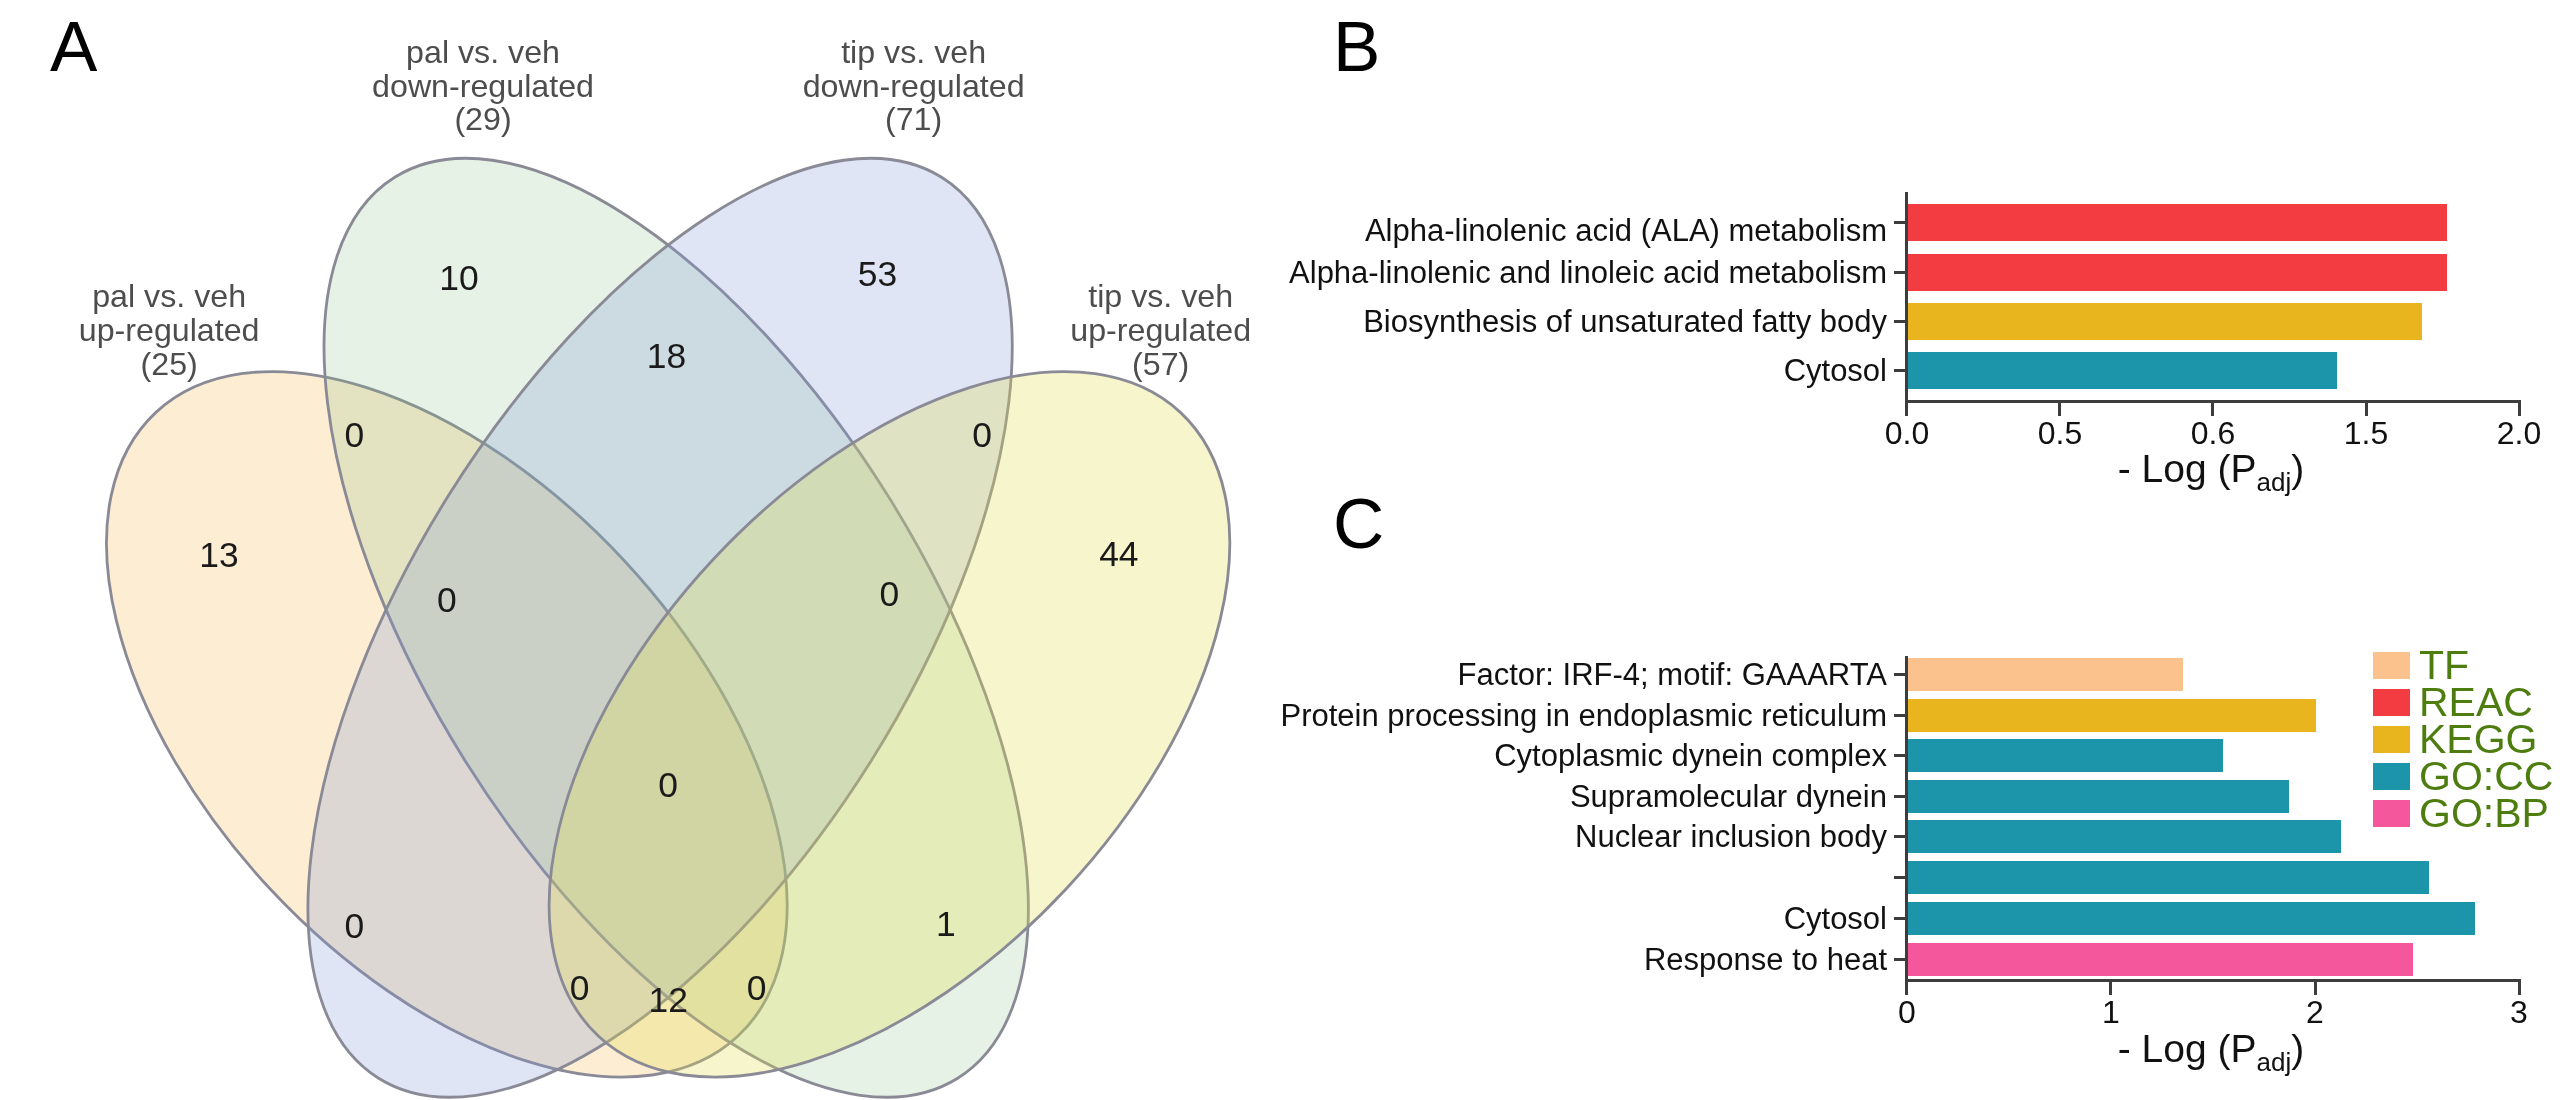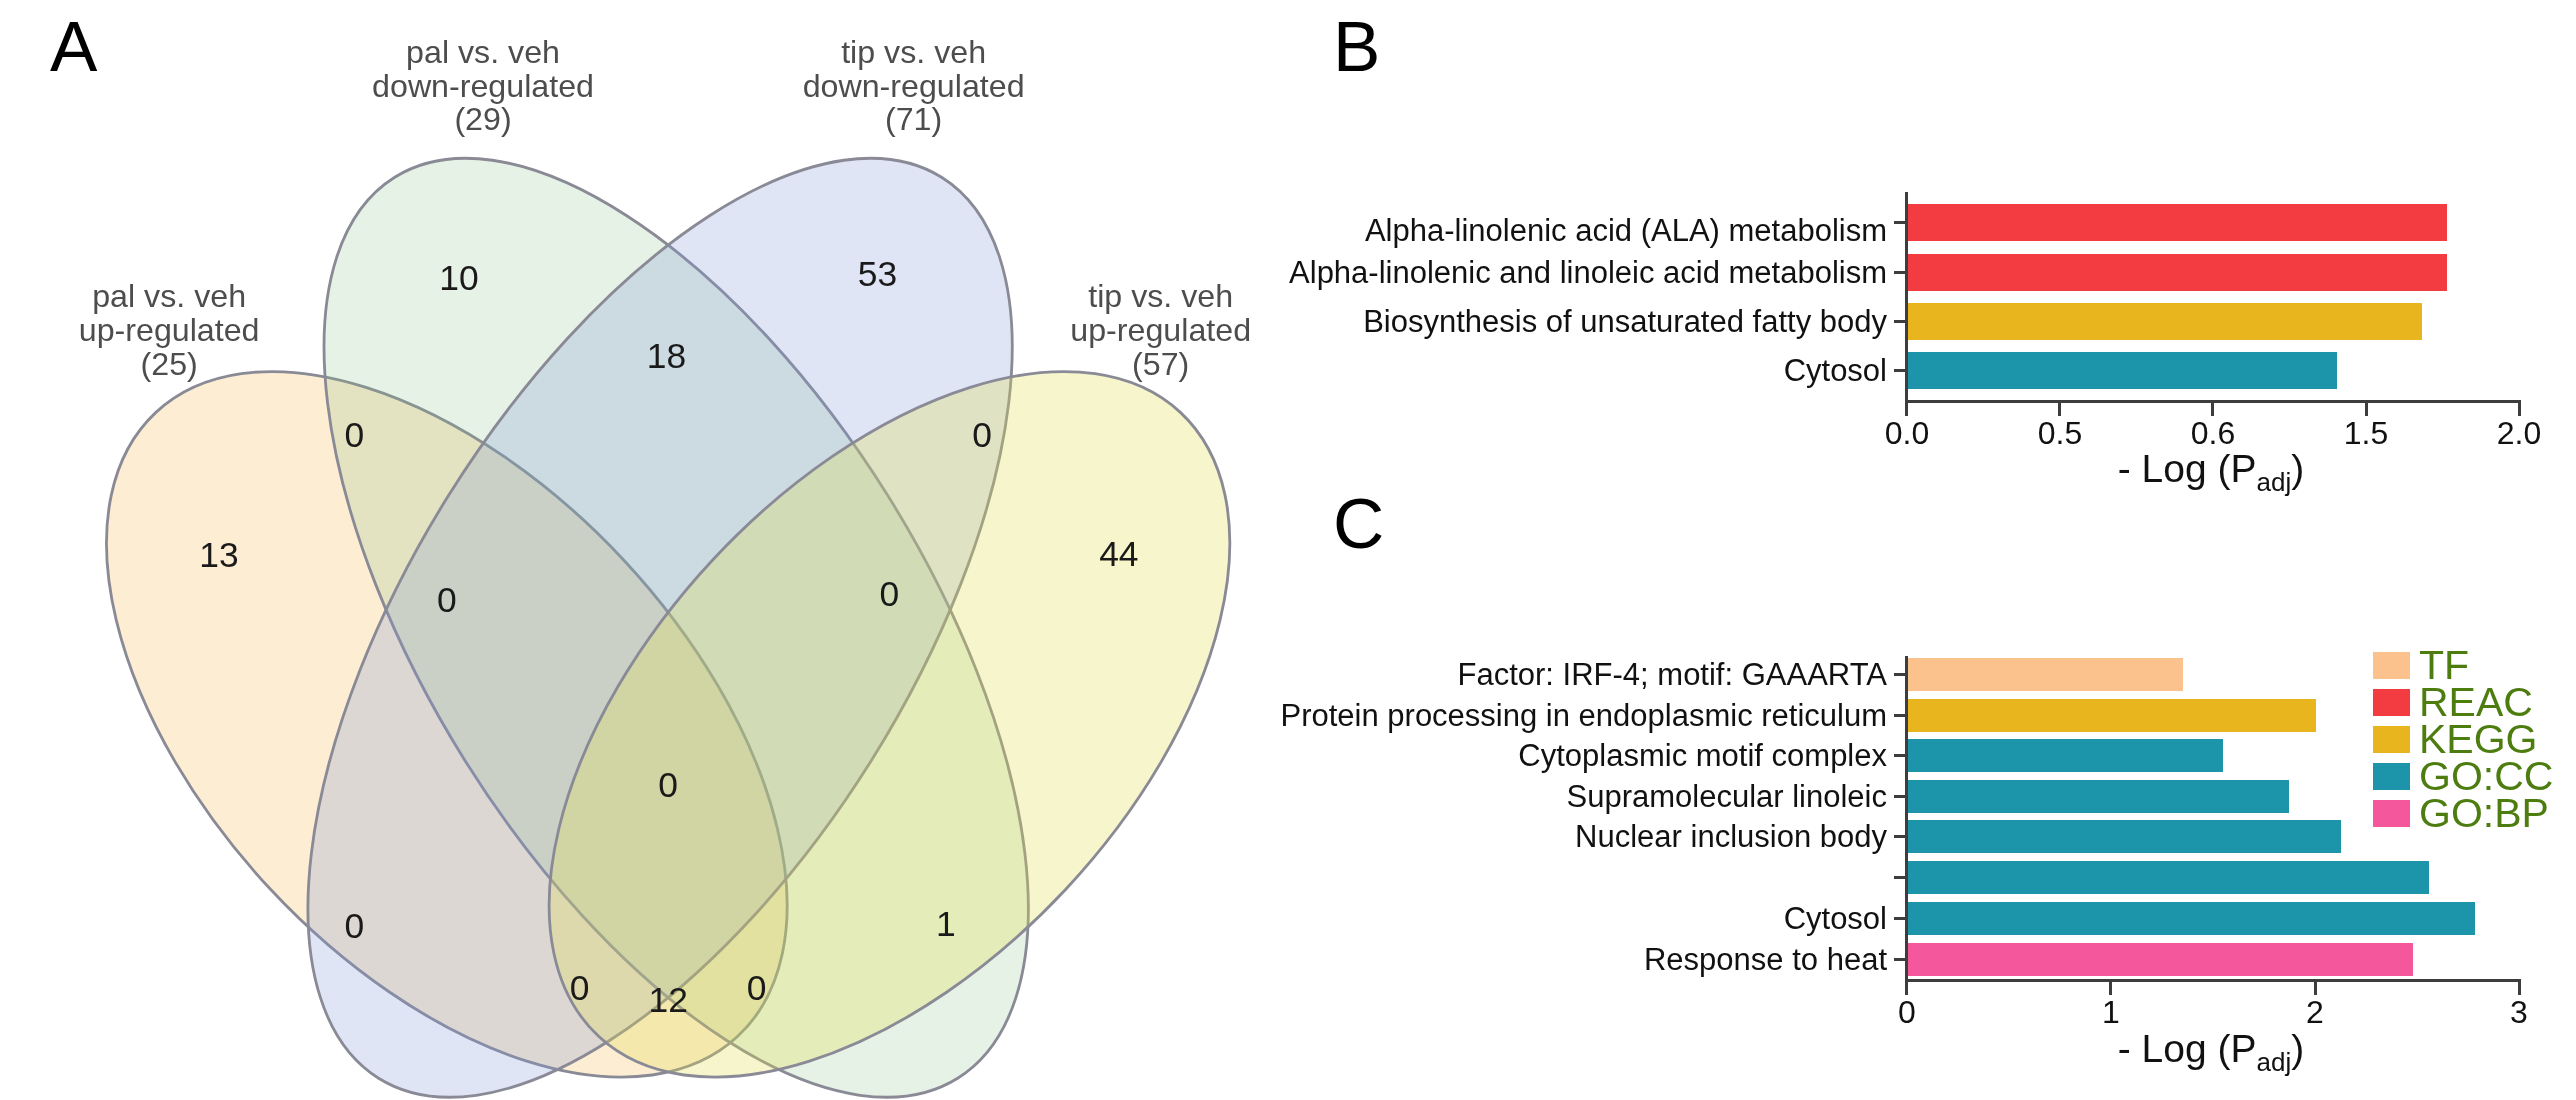--- a/index.html
+++ b/index.html
@@ -115,24 +115,24 @@
   <div id="chart-c" class="abs" style="left:1288px;top:515px;width:1288px;height:586px">
       <div class="yaxis-line" style="left: 617px; top: 141px; height: 326px;"></div>
       <div class="xaxis-line" style="left: 617px; top: 464px; width: 616px;"></div>
       <div class="bar" style="left: 620px; top: 143px; width: 275px; height: 33px; background: rgb(251, 194, 142);"></div>
       <div class="cat-label" style="right: 689px; top: 141px; width: 612px;">Factor: IRF-4; motif: GAAARTA</div>
       <div class="ytick" style="left: 606px; top: 158px;"></div>
       <div class="bar" style="left: 620px; top: 184px; width: 408px; height: 33px; background: rgb(233, 181, 30);"></div>
       <div class="cat-label" style="right: 689px; top: 182px; width: 612px;">Protein processing in endoplasmic reticulum</div>
       <div class="ytick" style="left: 606px; top: 199px;"></div>
       <div class="bar" style="left: 620px; top: 224px; width: 315px; height: 33px; background: rgb(28, 149, 171);"></div>
-      <div class="cat-label" style="right: 689px; top: 222px; width: 612px;">Cytoplasmic motif complex</div>
+      <div class="cat-label" style="right: 689px; top: 222px; width: 612px;">Cytoplasmic dynein complex</div>
       <div class="ytick" style="left: 606px; top: 239px;"></div>
       <div class="bar" style="left: 620px; top: 265px; width: 381px; height: 33px; background: rgb(28, 149, 171);"></div>
-      <div class="cat-label" style="right: 689px; top: 263px; width: 612px;">Supramolecular linoleic</div>
+      <div class="cat-label" style="right: 689px; top: 263px; width: 612px;">Supramolecular dynein</div>
       <div class="ytick" style="left: 606px; top: 280px;"></div>
       <div class="bar" style="left: 620px; top: 305px; width: 433px; height: 33px; background: rgb(28, 149, 171);"></div>
       <div class="cat-label" style="right: 689px; top: 303px; width: 612px;">Nuclear inclusion body</div>
       <div class="ytick" style="left: 606px; top: 320px;"></div>
       <div class="bar" style="left: 620px; top: 346px; width: 521px; height: 33px; background: rgb(28, 149, 171);"></div>
       <div class="ytick" style="left: 606px; top: 361px;"></div>
       <div class="bar" style="left: 620px; top: 387px; width: 567px; height: 33px; background: rgb(28, 149, 171);"></div>
       <div class="cat-label" style="right: 689px; top: 385px; width: 612px;">Cytosol</div>
       <div class="ytick" style="left: 606px; top: 402px;"></div>
       <div class="bar" style="left: 620px; top: 428px; width: 505px; height: 33px; background: rgb(244, 87, 155);"></div>

